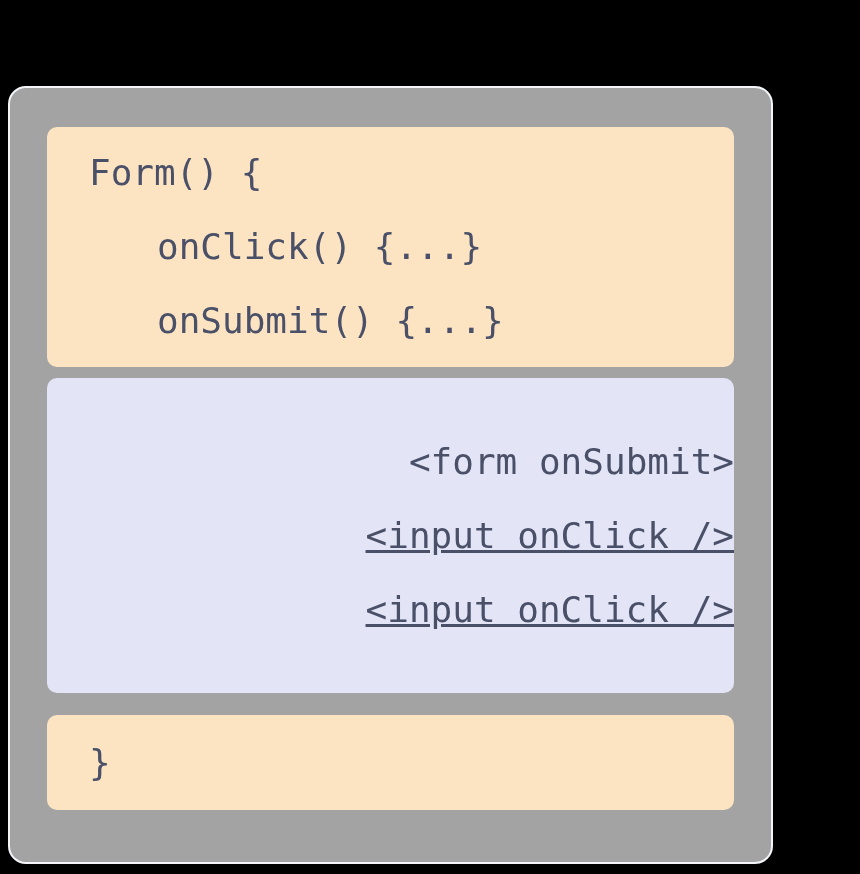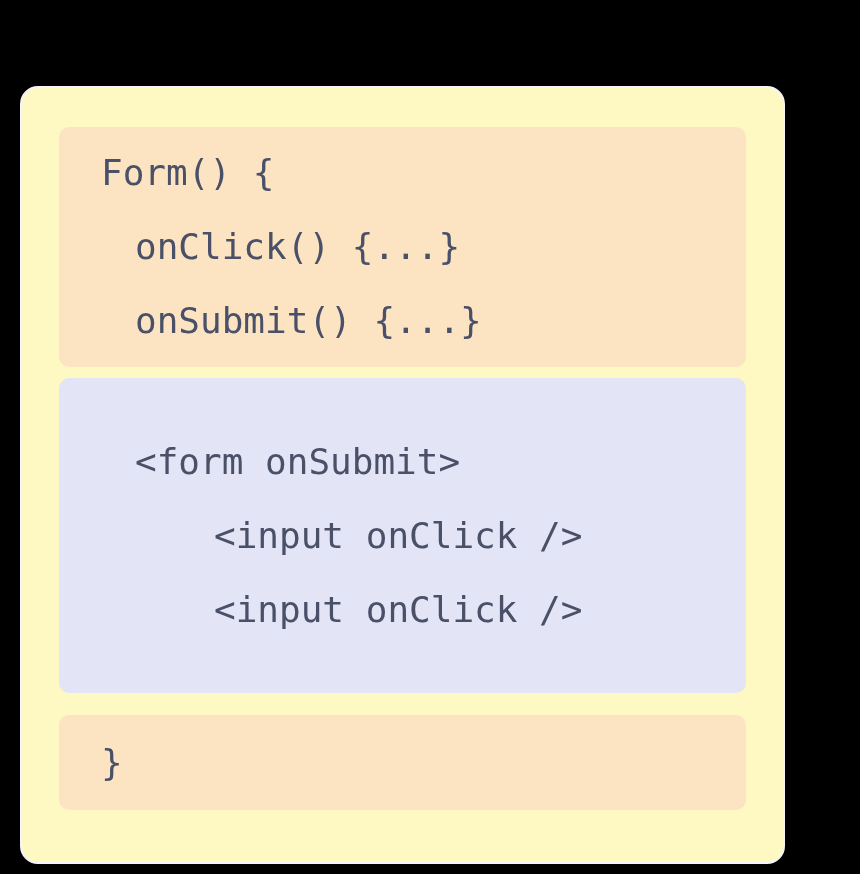--- a/index.html
+++ b/index.html
@@ -14,26 +14,26 @@
   #stage {
     position: relative;
     width: 860px;
     height: 874px;
     background: #000000;
   }
 
   
   .component-card {
     position: absolute;
-    left: 20px;
+    left: 8px;
     top: 86px;
     width: 765px;
     height: 778px;
     box-sizing: border-box;
-    background: #fef9c3;
+    background: #a3a3a3;
     border: 2px solid #f4f5f8;
     border-radius: 18px;
     padding: 39px 37px;
     display: flex;
     flex-direction: column;
     justify-content: flex-start;
   }
 
   .panel {
     box-sizing: border-box;
@@ -57,41 +57,42 @@
     height: 240px;
     padding: 28px 0 28px 0;
     gap: 0px;
   }
 
   
   .panel-markup {
     height: 315px;
     margin-top: 11px;
     padding: 30px 0 30px 0;
+    align-items: flex-end;
   }
 
   
   .panel-closing {
     height: 95px;
     margin-top: 22px;
     padding: 0;
   }
 
   .code-line {
     font-family: "DejaVu Sans Mono", "Liberation Mono", monospace;
     font-size: 36px;
     line-height: 74px;
     color: #4a5068;
     white-space: pre;
     letter-spacing: 0px;
   }
 
   .indent-0 { padding-left: 42px; }
-  .indent-1 { padding-left: 76px; }
-  .indent-2 { padding-left: 155px; }
+  .indent-1 { padding-left: 110px; }
+  .indent-2 { padding-left: 155px; text-decoration: underline; }
 
   .panel-closing .code-line {
     line-height: 95px;
   }
 </style>
 </head>
 <body>
 
 <div id="stage">
 

